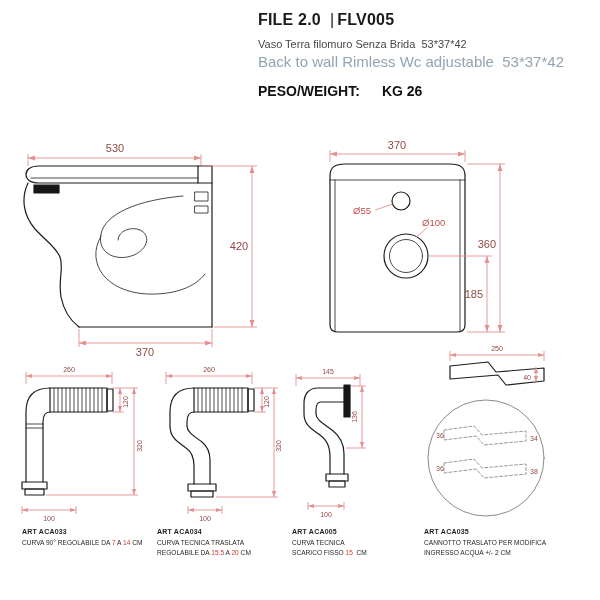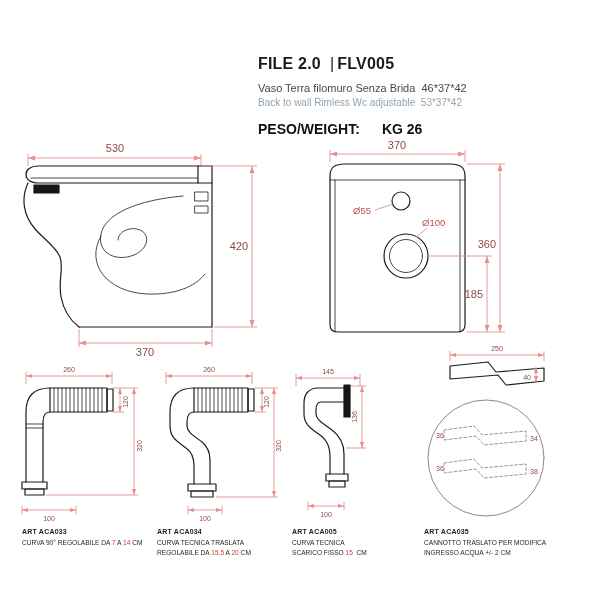--- a/index.html
+++ b/index.html
@@ -1,26 +1,26 @@
 <!DOCTYPE html>
 <html><head>
 <meta charset="utf-8">
 <style>
   * { margin:0; padding:0; box-sizing:border-box; }
   html,body { background:#ffffff; font-family:"Liberation Sans", sans-serif; }
   #page { position:relative; width:600px; height:600px; background:#ffffff; overflow:hidden; }
-  .abs { position:absolute;margin-top:44px; }
+  .abs { position:absolute; }
   svg { position:absolute; overflow:visible; }
   svg text { font-family:"Liberation Sans", sans-serif; }
 
   
   .hdr-title { font-size:16px; font-weight:bold; color:#1a1a1a; letter-spacing:0.2px; }
   .hdr-title .sep { margin:0 3px 0 9px; font-weight:normal; color:#1a1a1a; }
   .hdr-sub-it { margin-top:9px; font-size:11px; color:#474747; white-space:pre; }
-  .hdr-sub-en { margin-top:3px; font-size:10px; color:#93a4b1; white-space:pre; }
+  .hdr-sub-en { margin-top:3px; font-size:15px; color:#93a4b1; white-space:pre; }
   .hdr-weight { margin-top:13px; font-size:14px; font-weight:bold; color:#111; }
   .hdr-weight .wv { margin-left:22px; }
 
   
   .art path, .art line, .art rect, .art circle {
     stroke:#1c1c1c; fill:none; stroke-width:1.2; stroke-linejoin:round; stroke-linecap:round;
   }
   .art .thin { stroke-width:0.8; }
   .art .fill-dark { fill:#161616; stroke:#161616; }
   .art .gray { stroke:#8a8a8a; stroke-width:1; }
@@ -41,21 +41,21 @@
 </style>
 </head>
 <body>
 
 <div id="page">
 
   <div class="abs" style="left:258px; top:11px;">
     <div class="hdr-title">
       <span>FILE 2.0</span><span class="sep">|</span><span>FLV005</span>
     </div>
-    <div class="hdr-sub-it">Vaso Terra filomuro Senza Brida  46*37*42</div>
+    <div class="hdr-sub-it">Vaso Terra filomuro Senza Brida  53*37*42</div>
     <div class="hdr-sub-en">Back to wall Rimless Wc adjustable  53*37*42</div>
     <div class="hdr-weight">
       <span>PESO/WEIGHT:</span><span class="wv">KG 26</span>
     </div>
   </div>
 
   <svg width="250" height="225" viewBox="0 0 250 225" style="left:15px; top:140px;">
     <defs>
       <marker id="ar1" viewBox="0 0 10 10" refX="10" refY="5" markerWidth="7" markerHeight="7" orient="auto-start-reverse" markerUnits="userSpaceOnUse">
         <path d="M0,1.5 L10,5 L0,8.5 Z" fill="#e59090"></path>

